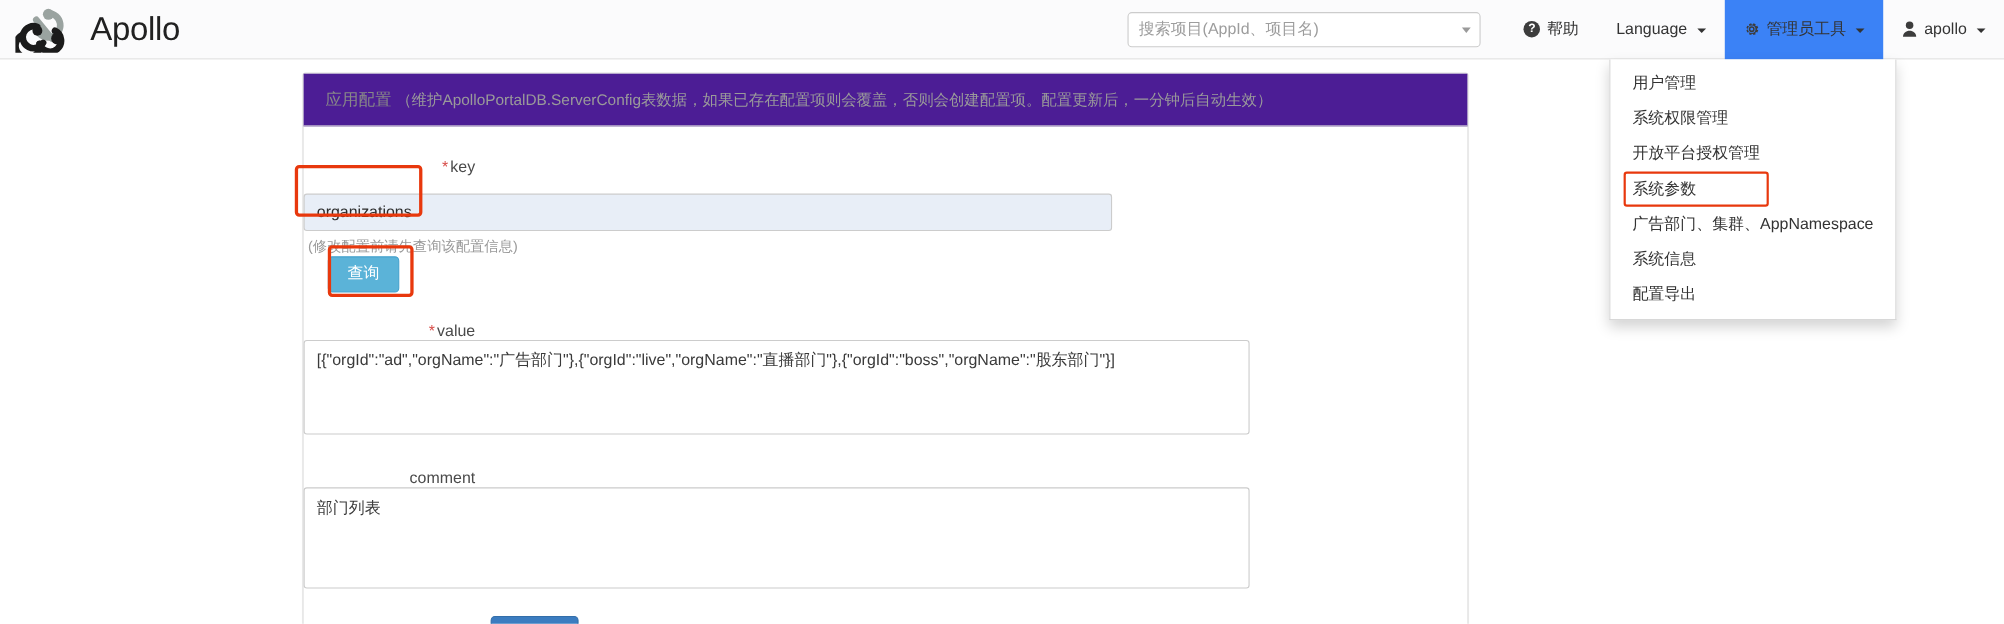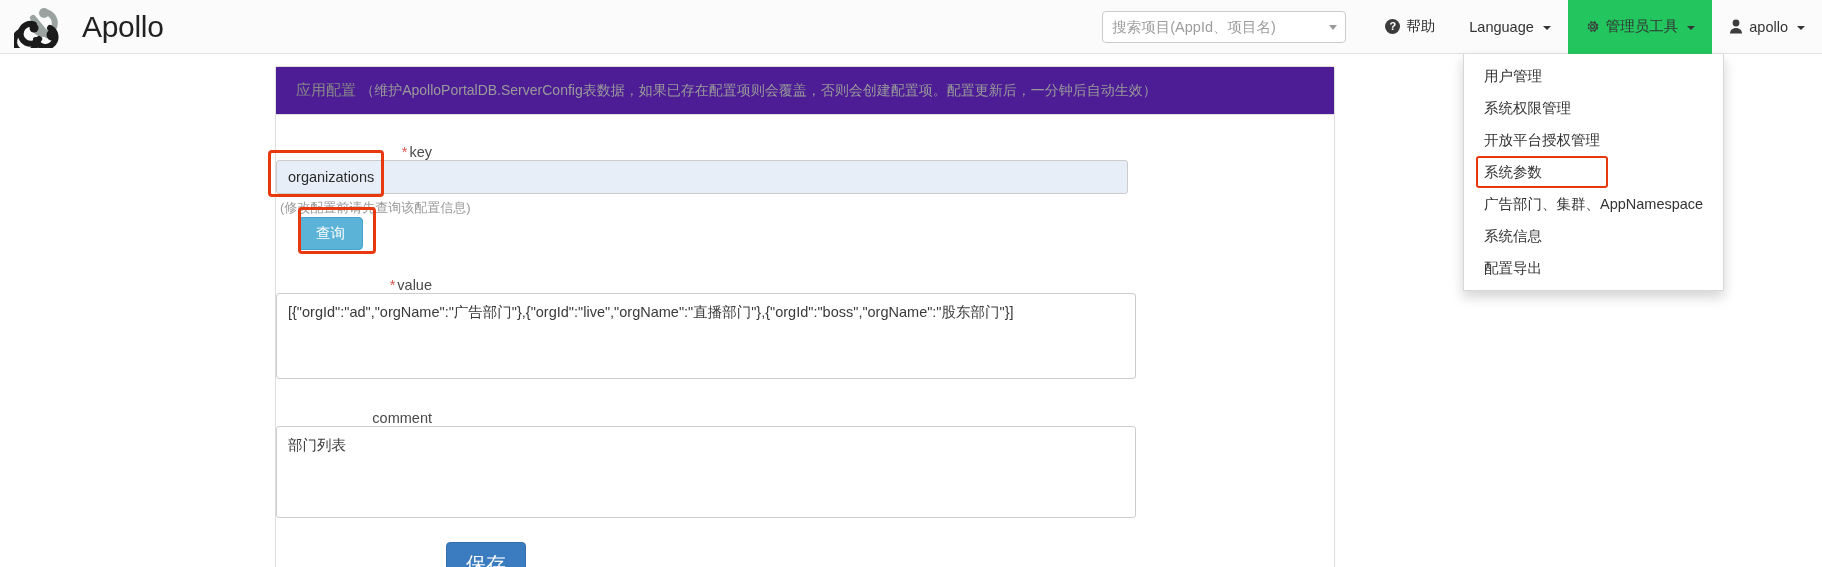--- a/index.html
+++ b/index.html
@@ -37,21 +37,21 @@
 
   .nav-right {
     margin-left: auto;
     display: flex;
     align-items: center;
     height: 100%;
   }
 
   .search-wrap {
     position: relative;
-    width: 244px;
+    width: 321px;
     height: 32px;
     margin-right: 22px;
   }
   .search-input {
     width: 100%;
     height: 32px;
     border: 1px solid #ccc;
     border-radius: 4px;
     background: #fff;
     font-size: 14.5px;
@@ -77,21 +77,21 @@
     align-items: center;
     gap: 6px;
     height: 54px;
     padding: 0 17px;
     font-size: 14.5px;
     color: #333;
     white-space: nowrap;
     cursor: pointer;
     text-decoration: none;
   }
-  .nav-item.active { background: #22c55e; }
+  .nav-item.active { background: #3b82f6; }
   .caret-down {
     display: inline-block;
     width: 0; height: 0;
     border-left: 4px solid transparent;
     border-right: 4px solid transparent;
     border-top: 4px solid #333;
     margin-left: 3px;
     position: relative;
     top: 1px;
   }
@@ -184,30 +184,31 @@
     padding-right: 14px;
     padding-top: 7px;
     font-size: 14.5px;
     color: #4a4a4a;
     flex: 0 0 auto;
   }
   .form-label .req { color: #d9534f; margin-right: 2px; }
   .form-control-col { flex: 1 1 auto; position: relative; }
 
   .inp {
-    width: 852px;
+    width: 735px;
     height: 34px;
     border: 1px solid #ccc;
     border-radius: 3px;
     background: #e8eef7;
     font-size: 14.5px;
     color: #2b2b2b;
     padding: 0 11px;
     outline: none;
     font-family: inherit;
+    margin-top: 16px;
   }
   .helper {
     font-size: 13px;
     color: #999;
     margin-top: 5px;
     margin-left: 4px;
   }
 
   
   .annot {

